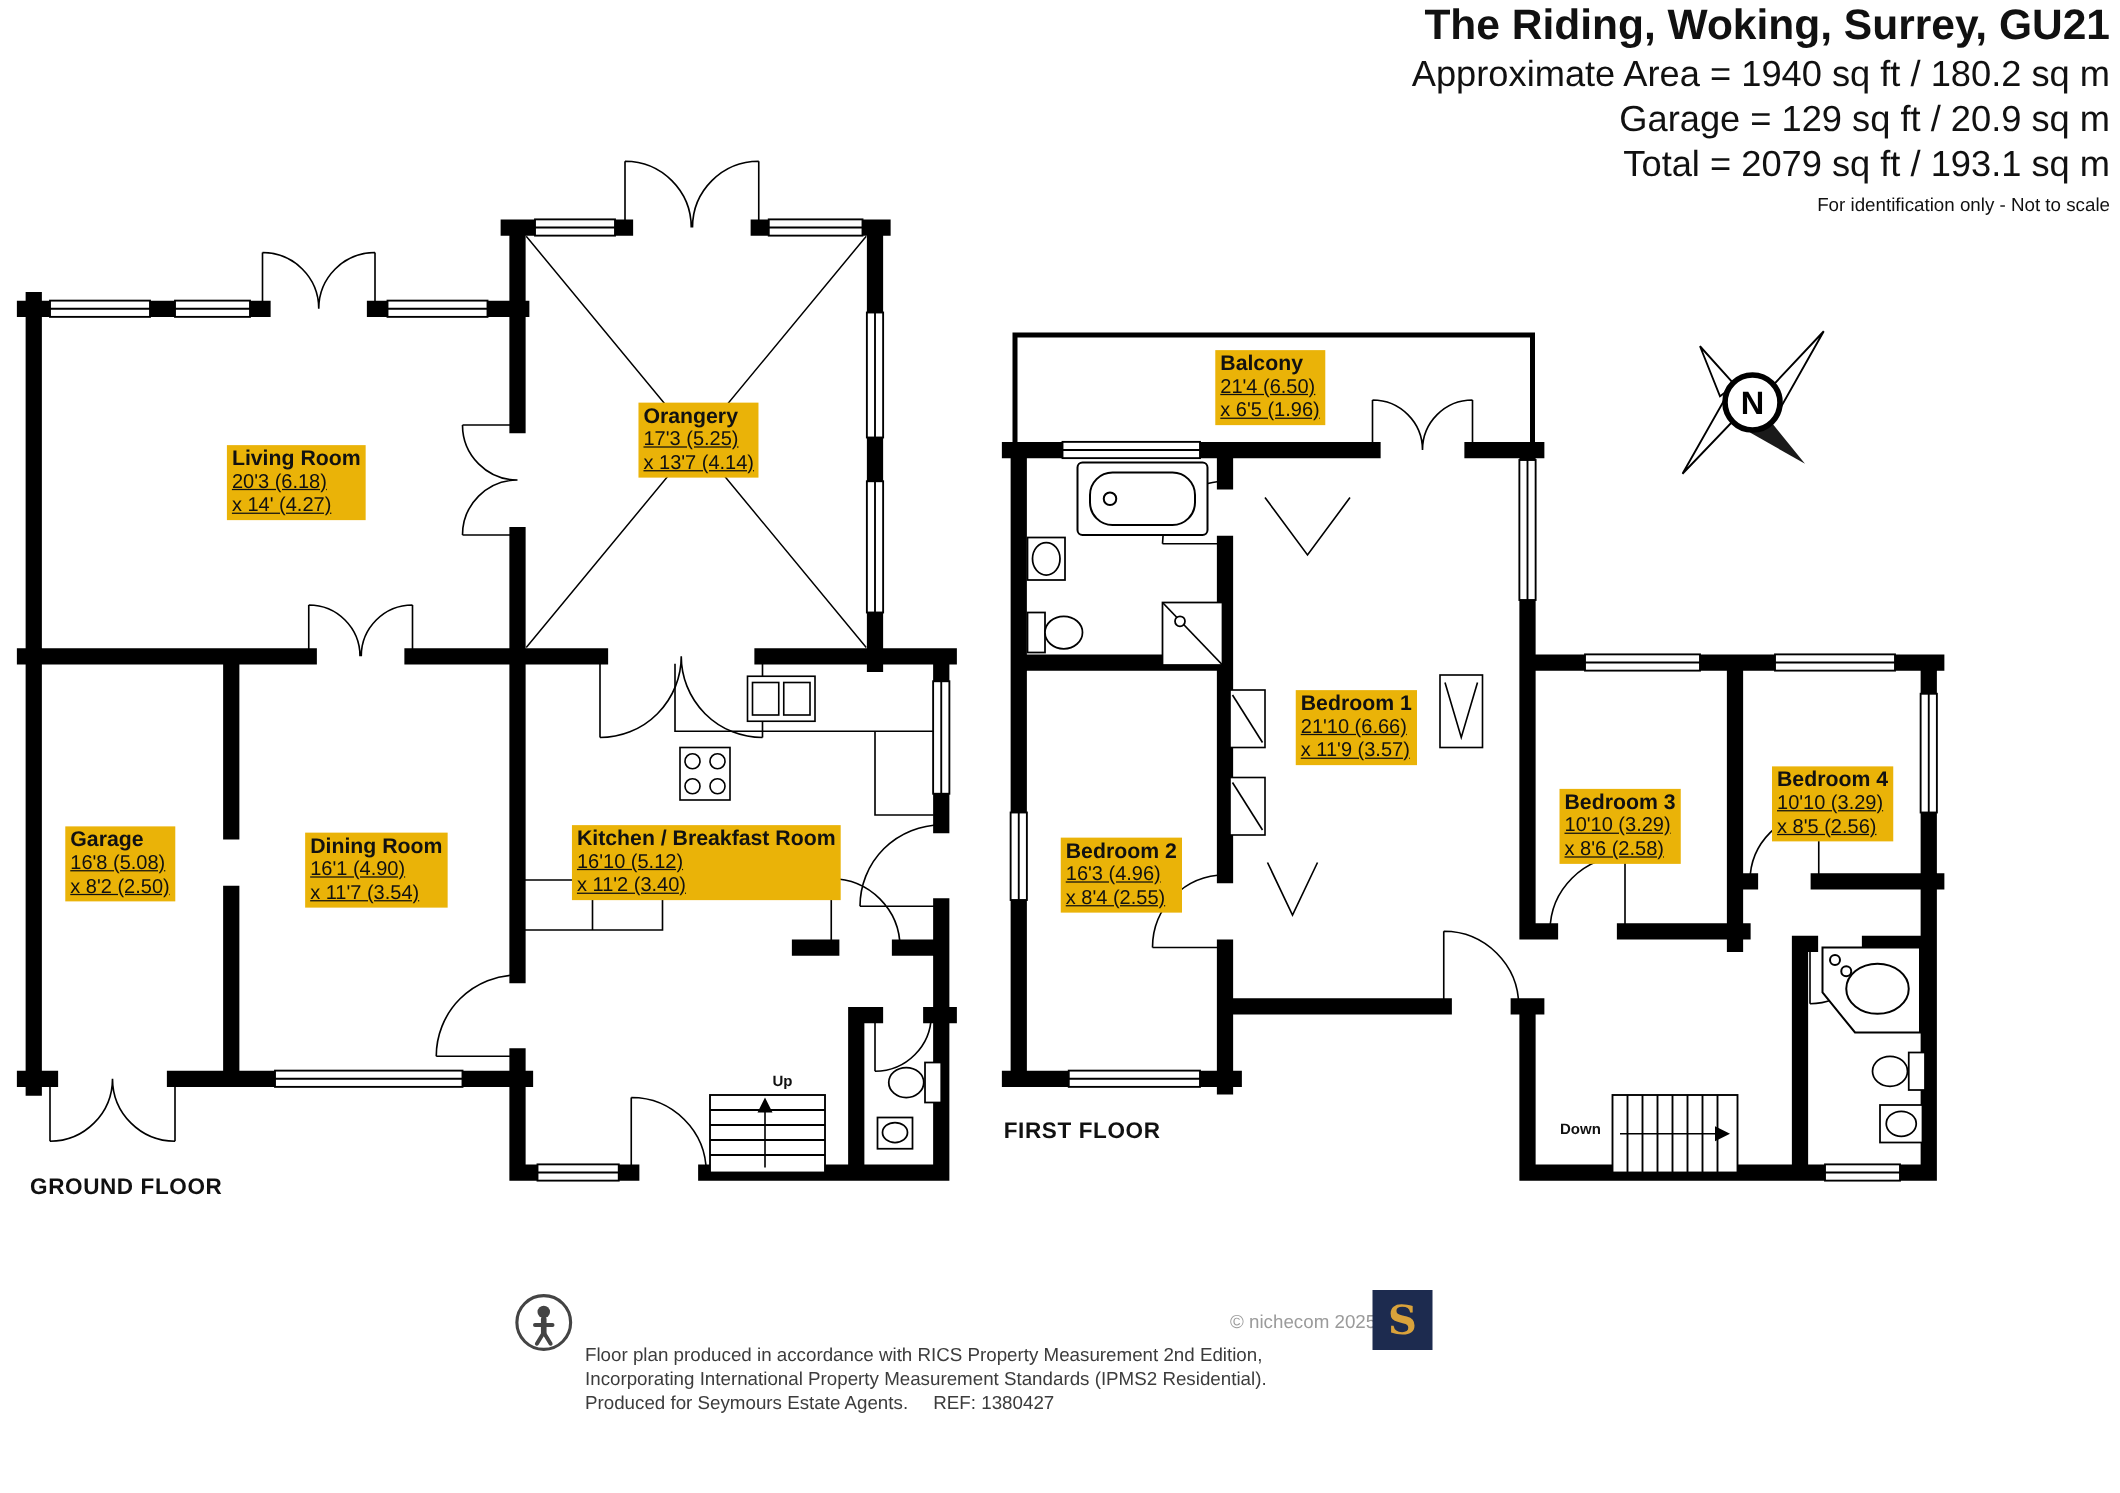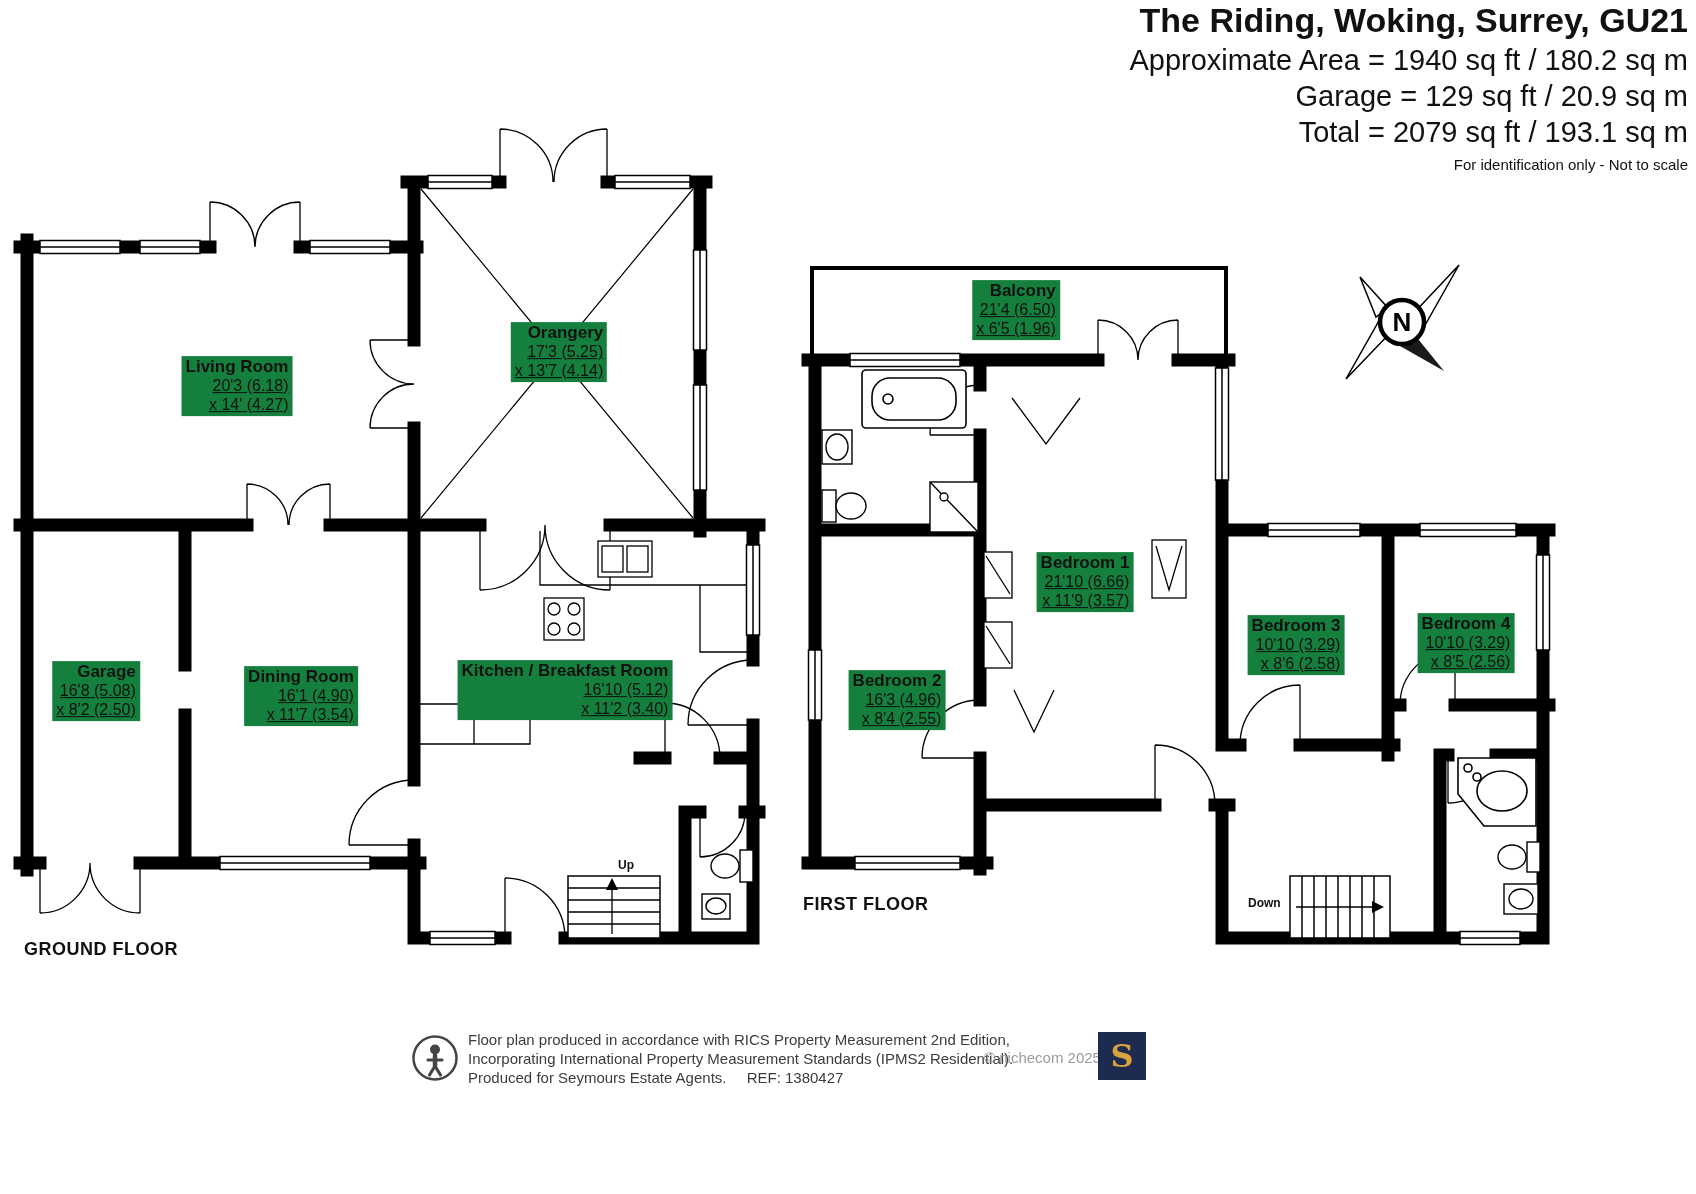--- a/index.html
+++ b/index.html
@@ -6,29 +6,29 @@
   * { margin:0; padding:0; box-sizing:border-box; }
   html,body { background:#fff; font-family:"Liberation Sans", sans-serif; color:#111; }
   .page { position:relative; width:1696px; height:1194px; background:#fff; overflow:hidden; }
   .plan { position:absolute; left:0; top:0; width:1696px; height:1194px; }
 
   .header { position:absolute; top:0; right:8px; text-align:right; }
   .title { font-size:34px; font-weight:bold; line-height:1.2; }
   .area-line { font-size:29px; margin-top:3px; }
   .disclaimer { font-size:15px; margin-top:7px; }
 
-  .room-label { position:absolute; transform:translate(-50%,-50%); text-align:right;
-                white-space:nowrap; background:#15803d; padding:1px 4px; }
+  .room-label { position:absolute; transform:translate(-50%,-50%); text-align:left;
+                white-space:nowrap; background:#eab308; padding:1px 4px; }
   .room-name { font-size:17px; font-weight:bold; line-height:1.18; }
   .room-dim  { font-size:16px; line-height:1.18;text-decoration:underline; }
 
   .floor-label  { position:absolute; font-size:18px; font-weight:bold; letter-spacing:.5px; }
   .stairs-label { position:absolute; font-size:12px; font-weight:bold; background:#fff; padding:0 2px; }
 
-  .footer-text { position:absolute; left:468px; top:1031px; font-size:15px; color:#3c3c3c; line-height:1.25; }
+  .footer-text { position:absolute; left:468px; top:1076px; font-size:15px; color:#3c3c3c; line-height:1.25; }
   .footer-ref  { margin-left:16px; }
   .copyright   { position:absolute; left:984px; top:1049px; font-size:15px; color:#9b9b9b; }
   .brand-logo  { position:absolute; left:1098px; top:1032px; width:48px; height:48px;
                  background:#1d2b4f; color:#d9a23b; display:flex; align-items:center; justify-content:center;
                  font-family:"DejaVu Serif", serif; font-size:32px; font-weight:bold; }
   .person-badge { position:absolute; left:411px; top:1034px; width:48px; height:48px; }
 </style>
 </head>
 <body>
 
@@ -274,21 +274,21 @@
   <div class="room-label" style="left:1085px;top:582px">
     <div class="room-name">Bedroom 1</div>
     <div class="room-dim">21'10 (6.66)</div>
     <div class="room-dim">x 11'9 (3.57)</div>
   </div>
   <div class="room-label" style="left:897px;top:700px">
     <div class="room-name">Bedroom 2</div>
     <div class="room-dim">16'3 (4.96)</div>
     <div class="room-dim">x 8'4 (2.55)</div>
   </div>
-  <div class="room-label" style="left:1296px;top:645px">
+  <div class="room-label" style="left:1296px;top:661px">
     <div class="room-name">Bedroom 3</div>
     <div class="room-dim">10'10 (3.29)</div>
     <div class="room-dim">x 8'6 (2.58)</div>
   </div>
   <div class="room-label" style="left:1466px;top:643px">
     <div class="room-name">Bedroom 4</div>
     <div class="room-dim">10'10 (3.29)</div>
     <div class="room-dim">x 8'5 (2.56)</div>
   </div>
 

